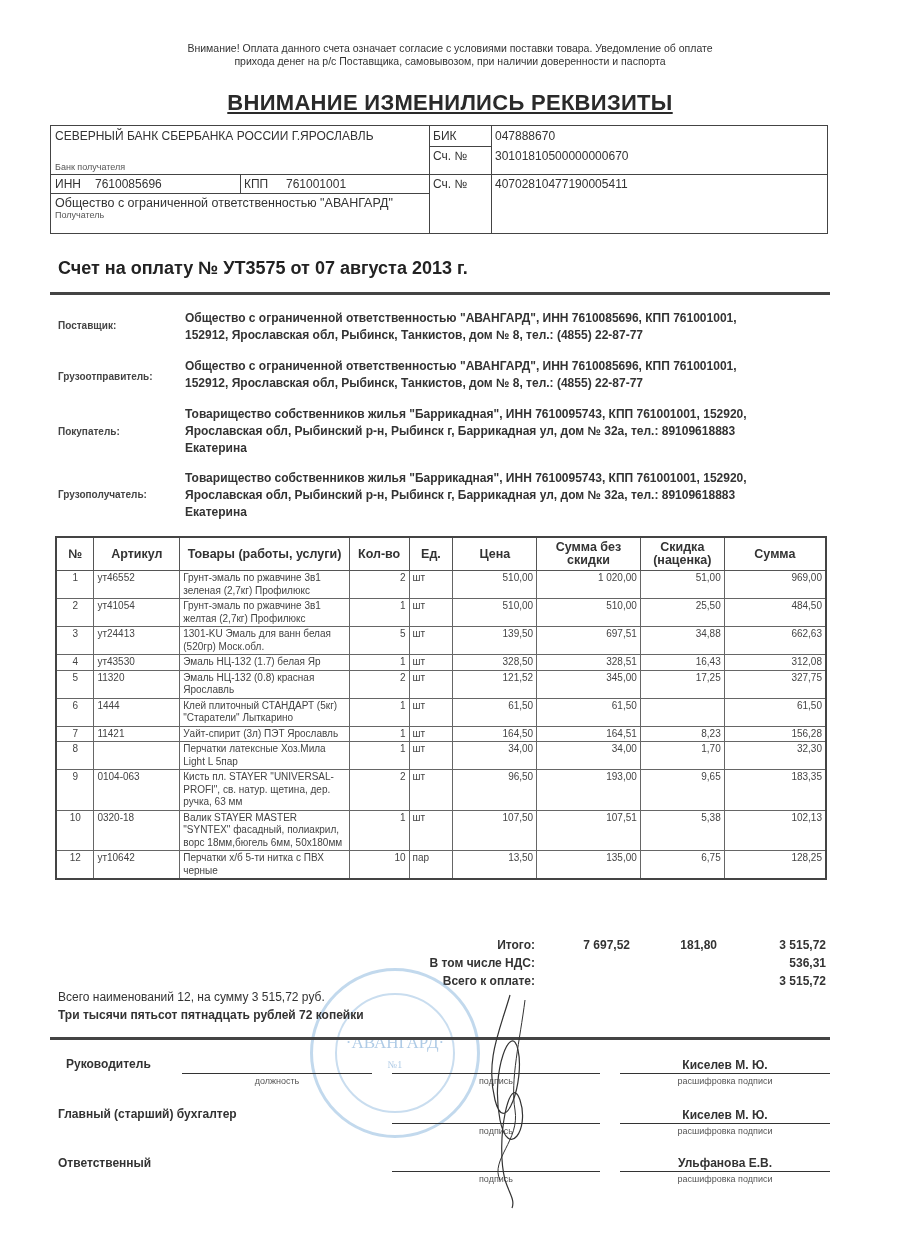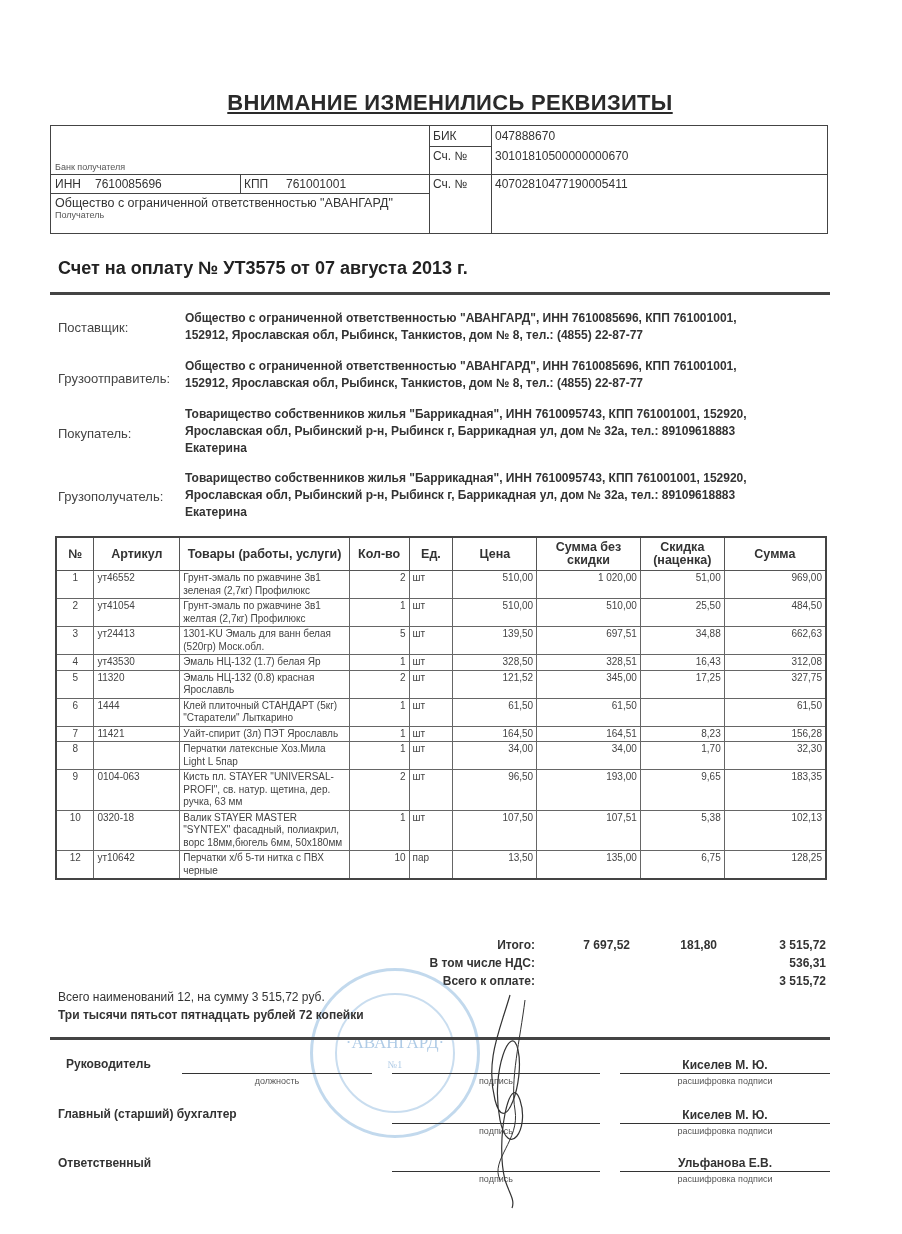--- a/index.html
+++ b/index.html
@@ -8,21 +8,21 @@
   .abs { position: absolute; }
   .notice { left: 150px; top: 42px; width: 600px; text-align: center; font-size: 10.5px; line-height: 13px; color: #333; }
   .attn { left: 150px; top: 90px; width: 600px; text-align: center; font-size: 22px; font-weight: bold; color: #2a2a2a; text-decoration: underline; letter-spacing: 0.3px; }
   
   .bank { left: 50px; top: 125px; width: 778px; height: 109px; border: 1px solid #444; box-sizing: border-box; }
   .bank .cell { position: absolute; box-sizing: border-box; font-size: 12px; color: #333; }
   .bank .ln { position: absolute; background: #444; }
   .small { font-size: 9px !important; color: #555 !important; }
   .title { left: 58px; top: 258px; font-size: 18px; font-weight: bold; color: #222; }
   .rule { left: 50px; top: 292px; width: 780px; height: 3px; background: #444; }
-  .party-label { font-size: 13px; color: #444; }
+  .party-label { font-size: 10px; color: #444; font-weight: bold; }
   .party-text { font-size: 12px; font-weight: bold; line-height: 17px; color: #333; }
   
   table.items { position: absolute; left: 55px; top: 536px; width: 772px; border-collapse: collapse; font-size: 10px; color: #444; }
   table.items th { font-size: 12.5px; font-weight: bold; color: #333; border: 1px solid #555; padding: 2px 3px; height: 28px; line-height: 13px; }
   table.items td { border: 1px solid #666; padding: 1px 3px; vertical-align: top; line-height: 12.5px; }
   table.items { border: 2px solid #444; }
   td.num { text-align: center; }
   td.r { text-align: right; }
   .totals { font-size: 12px; font-weight: bold; color: #333; }
   .totals .lbl { position: absolute; text-align: right; width: 200px; }
@@ -35,31 +35,34 @@
   .sig-cap { font-size: 9px; color: #555; text-align: center; }
   .sig-name { font-size: 12px; font-weight: bold; color: #333; text-align: center; }
   .stamp { left: 310px; top: 968px; width: 170px; height: 170px; border-radius: 50%; border: 3px solid rgba(120,170,215,0.45); box-sizing: border-box; }
   .stamp-inner { position: absolute; left: 22px; top: 22px; width: 120px; height: 120px; border-radius: 50%; border: 2px solid rgba(120,170,215,0.4); box-sizing: border-box; }
   .stamp-text { position: absolute; left: 0; width: 100%; text-align: center; color: rgba(110,160,210,0.55); font-family: "Liberation Serif", serif; }
 </style>
 </head>
 <body>
 
 <div class="abs notice">
+  <div>Внимание! Оплата данного счета означает согласие с условиями поставки товара. Уведомление об оплате</div>
+  <div>прихода денег на р/с Поставщика, самовывозом, при наличии доверенности и паспорта</div>
 </div>
 <div class="abs attn">ВНИМАНИЕ ИЗМЕНИЛИСЬ РЕКВИЗИТЫ</div>
 
 <div class="abs bank">
   <div class="ln" style="left:378px;top:0;width:1px;height:108px;"></div>
   <div class="ln" style="left:440px;top:0;width:1px;height:108px;"></div>
   <div class="ln" style="left:378px;top:20px;width:63px;height:1px;"></div>
   <div class="ln" style="left:0;top:48px;width:776px;height:1px;"></div>
   <div class="ln" style="left:0;top:67px;width:379px;height:1px;"></div>
   <div class="ln" style="left:189px;top:48px;width:1px;height:19px;"></div>
 
+  <div class="cell" style="left:4px;top:3px;">СЕВЕРНЫЙ БАНК СБЕРБАНКА РОССИИ Г.ЯРОСЛАВЛЬ</div>
   <div class="cell small" style="left:4px;top:36px;">Банк получателя</div>
   <div class="cell" style="left:382px;top:3px;">БИК</div>
   <div class="cell" style="left:444px;top:3px;">047888670</div>
   <div class="cell" style="left:382px;top:23px;">Сч. №</div>
   <div class="cell" style="left:444px;top:23px;">30101810500000000670</div>
 
   <div class="cell" style="left:4px;top:51px;">ИНН</div>
   <div class="cell" style="left:44px;top:51px;">7610085696</div>
   <div class="cell" style="left:193px;top:51px;">КПП</div>
   <div class="cell" style="left:235px;top:51px;text-align:right;">761001001</div>

